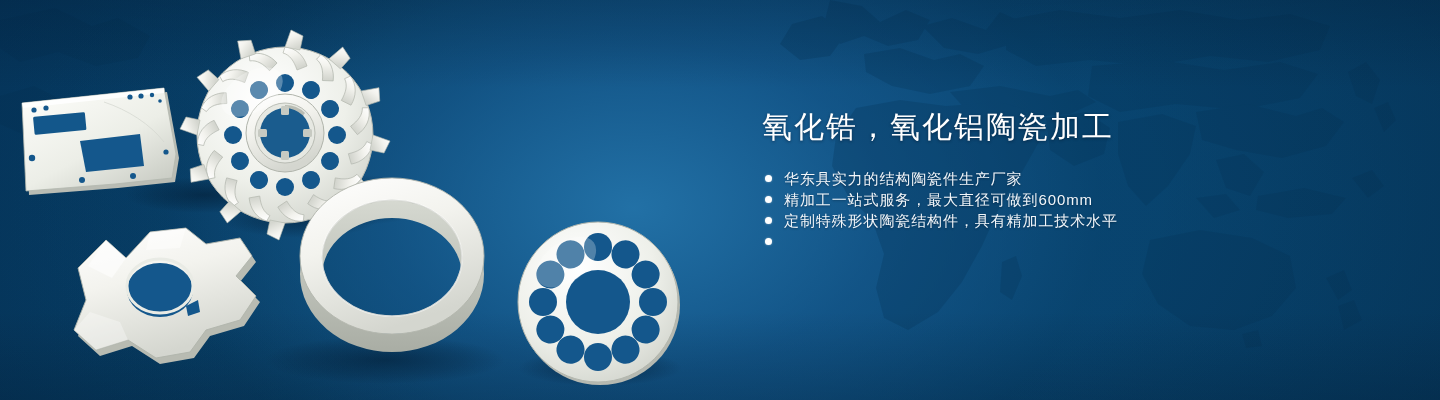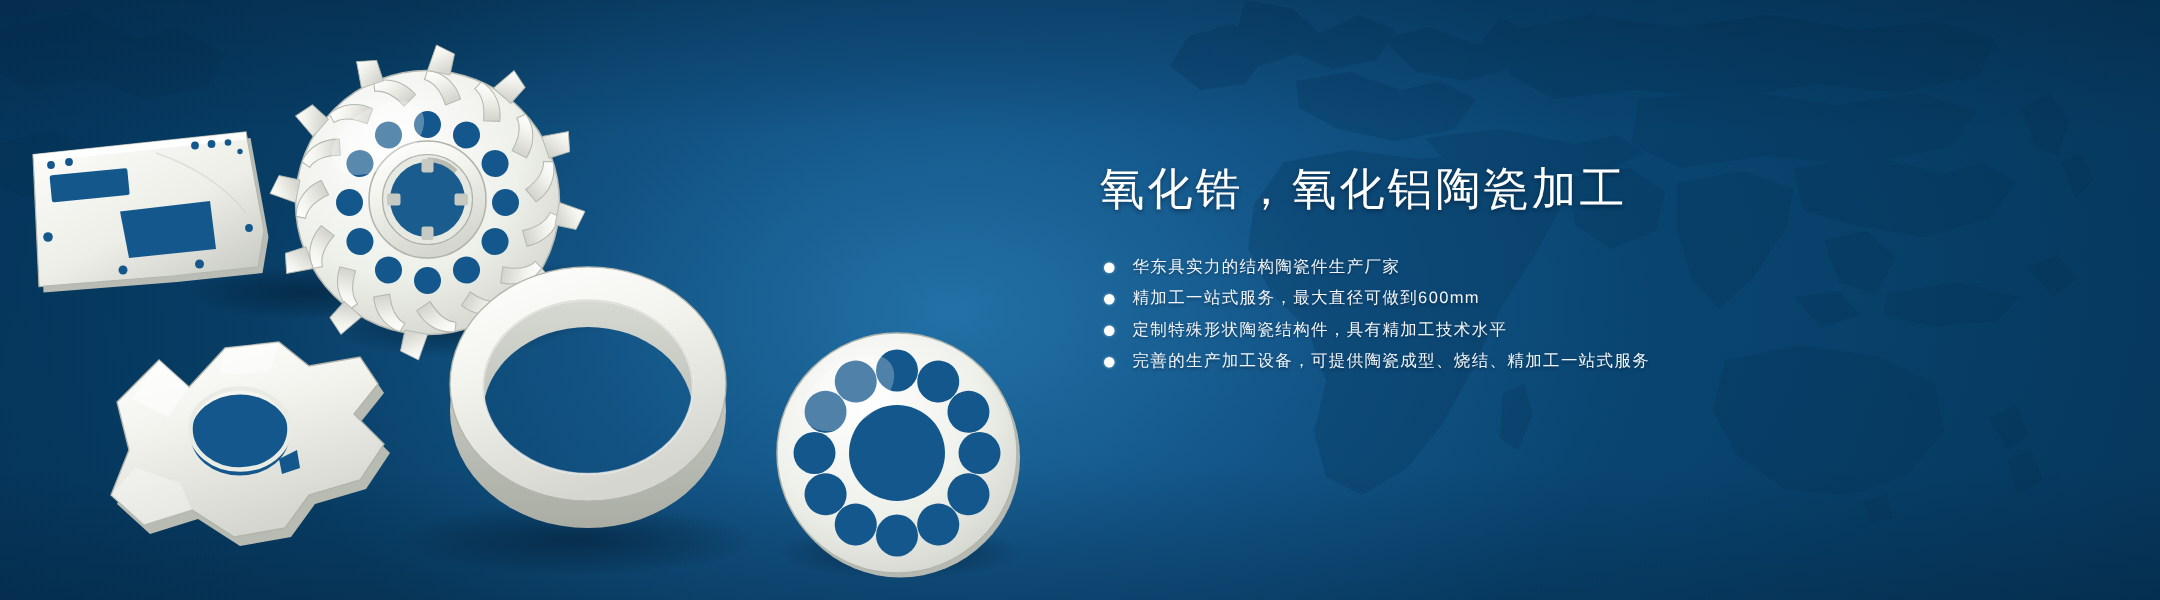--- a/index.html
+++ b/index.html
@@ -44,21 +44,21 @@
   
   .products {
     position:absolute; left:0; top:0;
     width:760px; height:400px;
   }
   .products svg { display:block; width:760px; height:400px; }
 
   
   .copy {
     position:absolute;
-    left:733px; top:108px;
+    left:762px; top:108px;
     width:620px;
   }
   .headline {
     color:#ffffff;
     font-size:30px;
     line-height:38px;
     letter-spacing:2.0px;
     font-weight:400;
     white-space:nowrap;
     text-shadow:0 1px 3px rgba(0,14,30,0.45);
@@ -74,21 +74,21 @@
     flex:0 0 auto;
     width:7px; height:7px;
     border-radius:50%;
     background:#ffffff;
     margin-right:12px;
     margin-left:3px;
     box-shadow:0 0 2px rgba(255,255,255,0.5);
   }
   .bullet-text {
     color:#f2f6fa;
-    font-size:11px;
+    font-size:15px;
     line-height:21px;
     letter-spacing:0.9px;
     white-space:nowrap;
     text-shadow:0 1px 2px rgba(0,14,30,0.4);
   }
 </style>
 </head>
 <body>
 
 <div class="banner">
@@ -349,19 +349,18 @@
         <span class="bullet-text">精加工一站式服务，最大直径可做到600mm</span>
       </div>
 
       <div class="bullet">
         <span class="dot"></span>
         <span class="bullet-text">定制特殊形状陶瓷结构件，具有精加工技术水平</span>
       </div>
 
       <div class="bullet">
         <span class="dot"></span>
-        <span class="bullet-text">完善的生产加工设备，可提供陶瓷成型、烧结、精加工一站式服务</span>
       </div>
 
     </div>
   </div>
 
 </div>
 
 </body></html>

